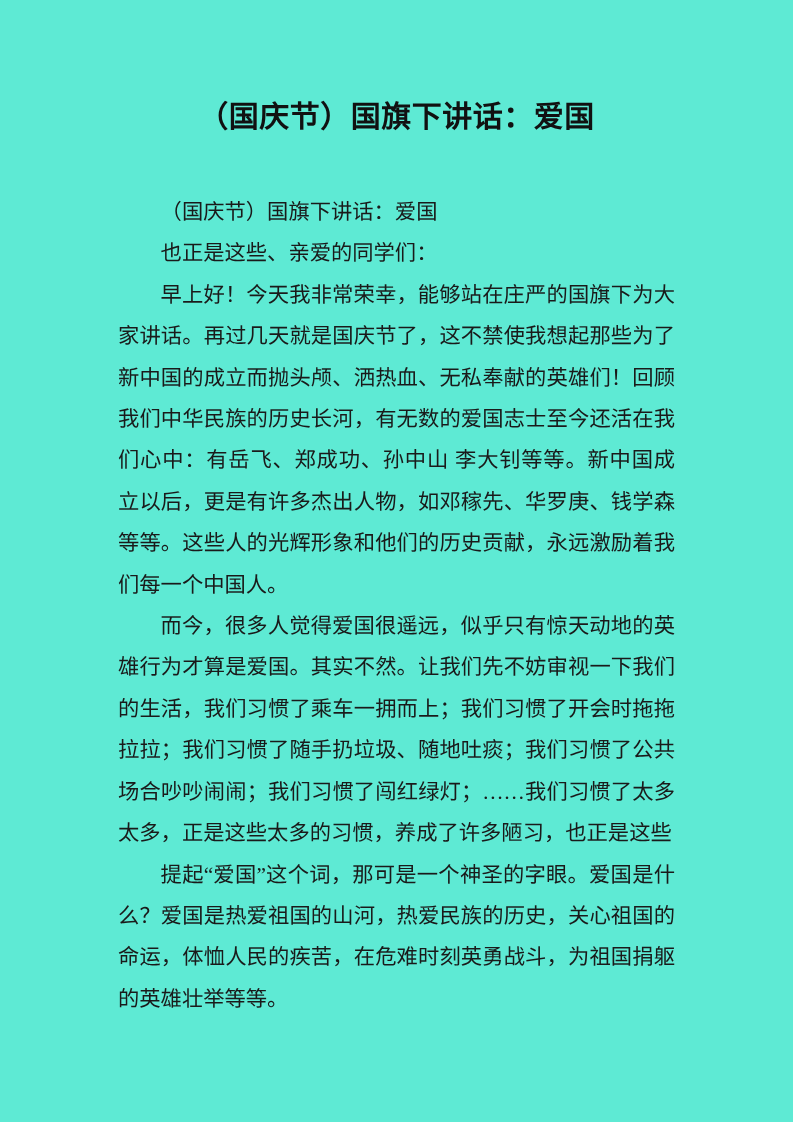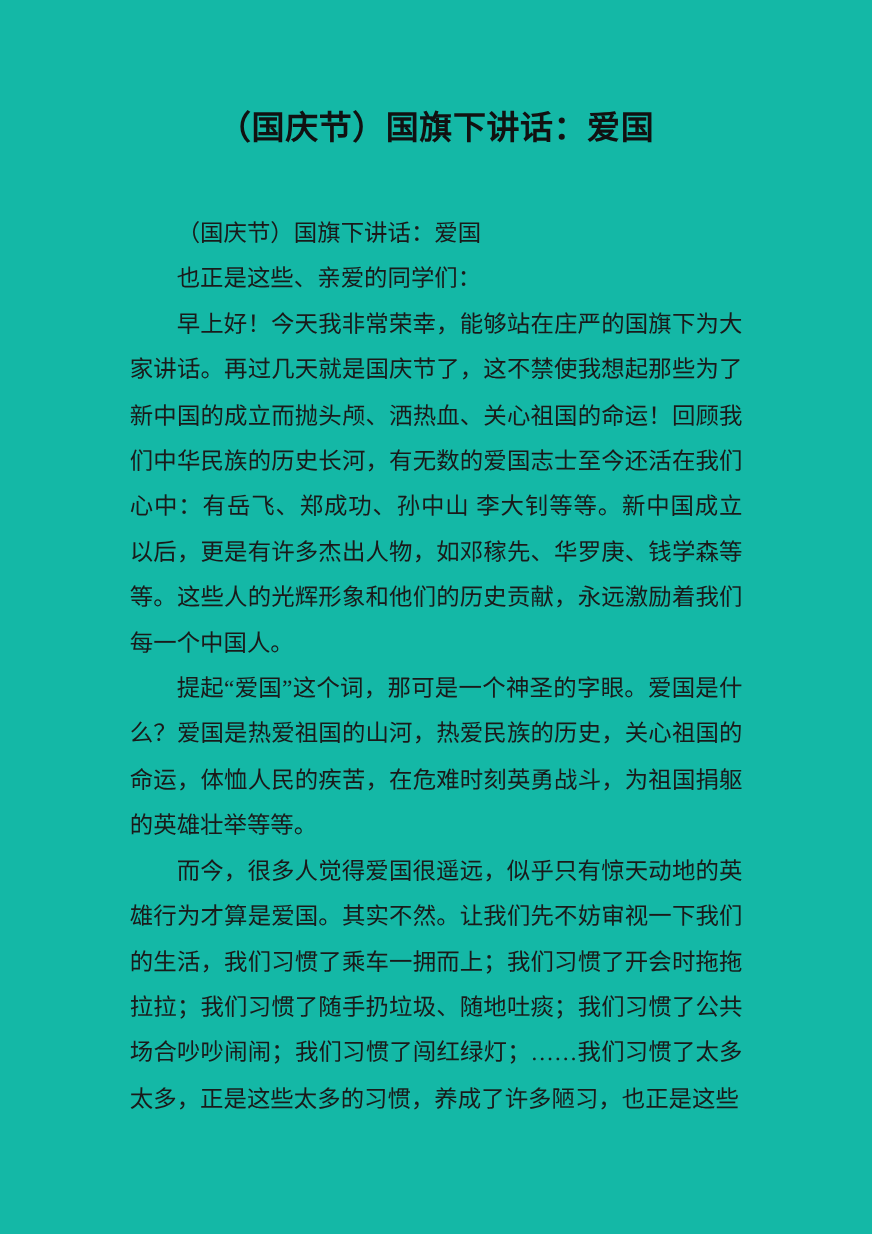--- a/index.html
+++ b/index.html
@@ -5,21 +5,21 @@
   html, body {
     margin: 0;
     padding: 0;
     background: #ffffff;
   }
   .page {
     position: relative;
     width: 793px;
     height: 1122px;
     margin: 0 auto;
-    background: #14b8a6;
+    background: #5eead4;
     overflow: hidden;
     font-family: "Liberation Serif", "DejaVu Serif", serif;
     color: #111111;
   }
   .doc-title {
     margin: 0;
     padding: 96px 0 0 0;
     font-size: 30px;
     line-height: 42px;
     font-weight: bold;
@@ -43,17 +43,17 @@
   }
 </style>
 </head>
 <body>
 
 <div class="page">
   <h1 class="doc-title">（国庆节）国旗下讲话：爱国</h1>
   <div class="doc-body">
     <p>（国庆节）国旗下讲话：爱国</p>
     <p>也正是这些、亲爱的同学们：</p>
-    <p>早上好！今天我非常荣幸，能够站在庄严的国旗下为大家讲话。再过几天就是国庆节了，这不禁使我想起那些为了新中国的成立而抛头颅、洒热血、关心祖国的命运！回顾我们中华民族的历史长河，有无数的爱国志士至今还活在我们心中：有岳飞、郑成功、孙中山 李大钊等等。新中国成立以后，更是有许多杰出人物，如邓稼先、华罗庚、钱学森等等。这些人的光辉形象和他们的历史贡献，永远激励着我们每一个中国人。</p>
+    <p>早上好！今天我非常荣幸，能够站在庄严的国旗下为大家讲话。再过几天就是国庆节了，这不禁使我想起那些为了新中国的成立而抛头颅、洒热血、无私奉献的英雄们！回顾我们中华民族的历史长河，有无数的爱国志士至今还活在我们心中：有岳飞、郑成功、孙中山 李大钊等等。新中国成立以后，更是有许多杰出人物，如邓稼先、华罗庚、钱学森等等。这些人的光辉形象和他们的历史贡献，永远激励着我们每一个中国人。</p>
+    <p>而今，很多人觉得爱国很遥远，似乎只有惊天动地的英雄行为才算是爱国。其实不然。让我们先不妨审视一下我们的生活，我们习惯了乘车一拥而上；我们习惯了开会时拖拖拉拉；我们习惯了随手扔垃圾、随地吐痰；我们习惯了公共场合吵吵闹闹；我们习惯了闯红绿灯；……我们习惯了太多太多，正是这些太多的习惯，养成了许多陋习，也正是这些</p>
     <p>提起“爱国”这个词，那可是一个神圣的字眼。爱国是什么？爱国是热爱祖国的山河，热爱民族的历史，关心祖国的命运，体恤人民的疾苦，在危难时刻英勇战斗，为祖国捐躯的英雄壮举等等。</p>
-    <p>而今，很多人觉得爱国很遥远，似乎只有惊天动地的英雄行为才算是爱国。其实不然。让我们先不妨审视一下我们的生活，我们习惯了乘车一拥而上；我们习惯了开会时拖拖拉拉；我们习惯了随手扔垃圾、随地吐痰；我们习惯了公共场合吵吵闹闹；我们习惯了闯红绿灯；……我们习惯了太多太多，正是这些太多的习惯，养成了许多陋习，也正是这些</p>
   </div>
 </div>
 
 </body></html>

